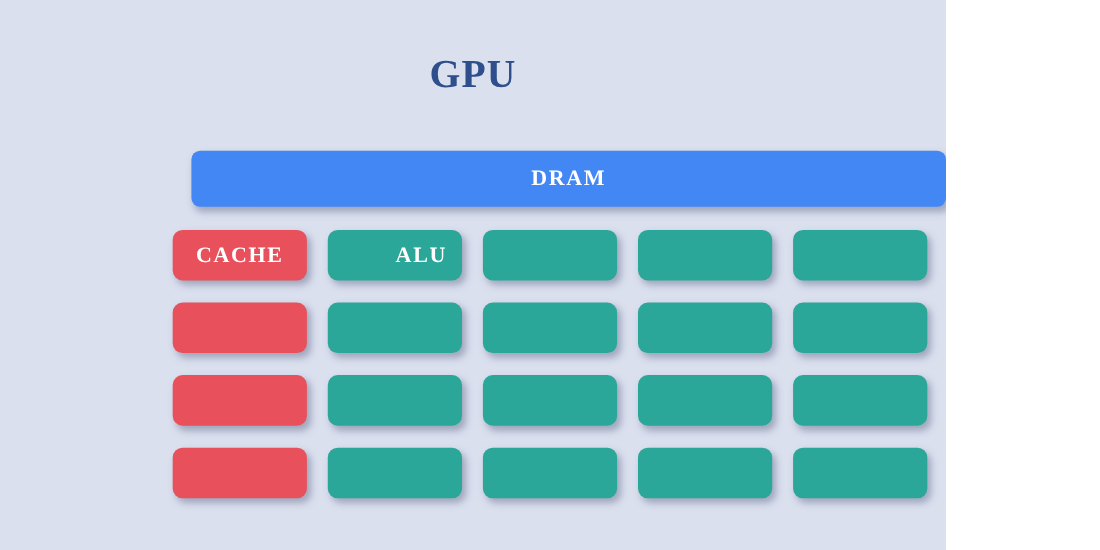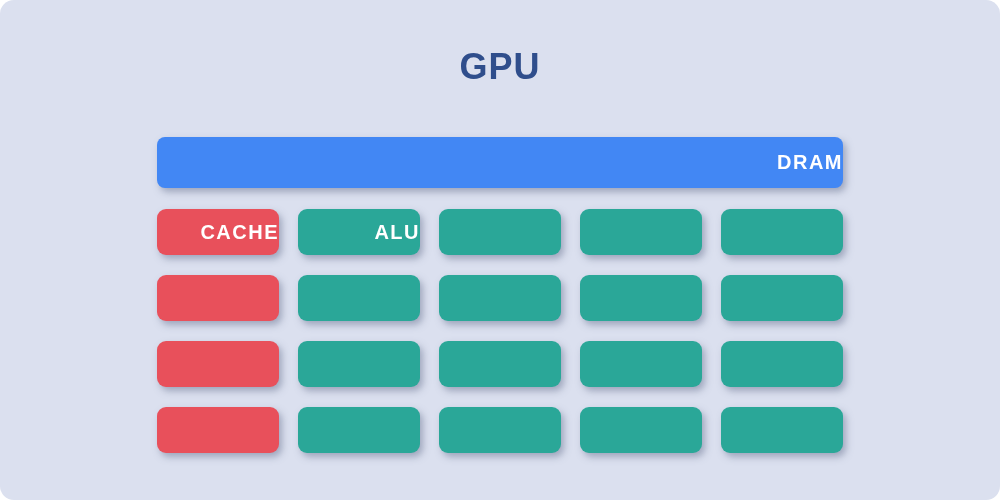--- a/index.html
+++ b/index.html
@@ -1,51 +1,50 @@
 <!DOCTYPE html>
 <html><head>
 <meta charset="utf-8">
 <style>
   html, body {
     margin: 0;
     padding: 0;
   }
   .canvas {
     position: relative;
-    width: 1000px;
+    width: 860px;
     height: 500px;
     background: var(--bg, #DBE0EF);
-    font-family: Liberation Sans, sans-serif;
+    font-family: Liberation Serif, serif;
     overflow: hidden;
-    border-radius: 14px;
   }
   .title {
     position: absolute;
     top: 46px;
     left: 0;
     width: 100%;
     margin: 0;
     text-align: center;
     font-size: 36px;
     font-weight: bold;
     letter-spacing: 1px;
     color: var(--title-color, #2F4E8C);
   }
   .dram {
     position: absolute;
-    left: 157px;
+    left: 174px;
     top: 137px;
     width: 686px;
     height: 51px;
     background: var(--dram-fill, #4287F4);
     border-radius: 8px;
     box-shadow: 3px 4px 7px rgba(100, 110, 140, 0.5);
     display: flex;
     align-items: center;
-    justify-content: flex-end;
+    justify-content: center;
   }
   .dram-label, .block-label {
     color: var(--block-text, #FFFFFF);
     font-size: 20px;
     font-weight: bold;
     letter-spacing: 1.5px;
   }
   .grid {
     position: absolute;
     left: 157px;
@@ -54,21 +53,21 @@
     grid-template-columns: repeat(5, 122px);
     grid-auto-rows: 46px;
     column-gap: 19px;
     row-gap: 20px;
   }
   .block {
     border-radius: 9px;
     box-shadow: 3px 4px 7px rgba(100, 110, 140, 0.5);
     display: flex;
     align-items: center;
-    justify-content: flex-end;
+    justify-content: center;
   }
   .block.cache { background: var(--cache-fill, #E8505B); }
   .block.alu   { background: var(--alu-fill, #2AA798); padding-left: 48px; }
 </style>
 </head>
 <body>
 
 <div class="canvas" style="--bg: #DBE0EF; --dram-fill: #4287F4; --cache-fill: #E8505B; --alu-fill: #2AA798; --title-color: #2F4E8C; --block-text: #FFFFFF;">
   <h1 class="title">GPU</h1>
 

